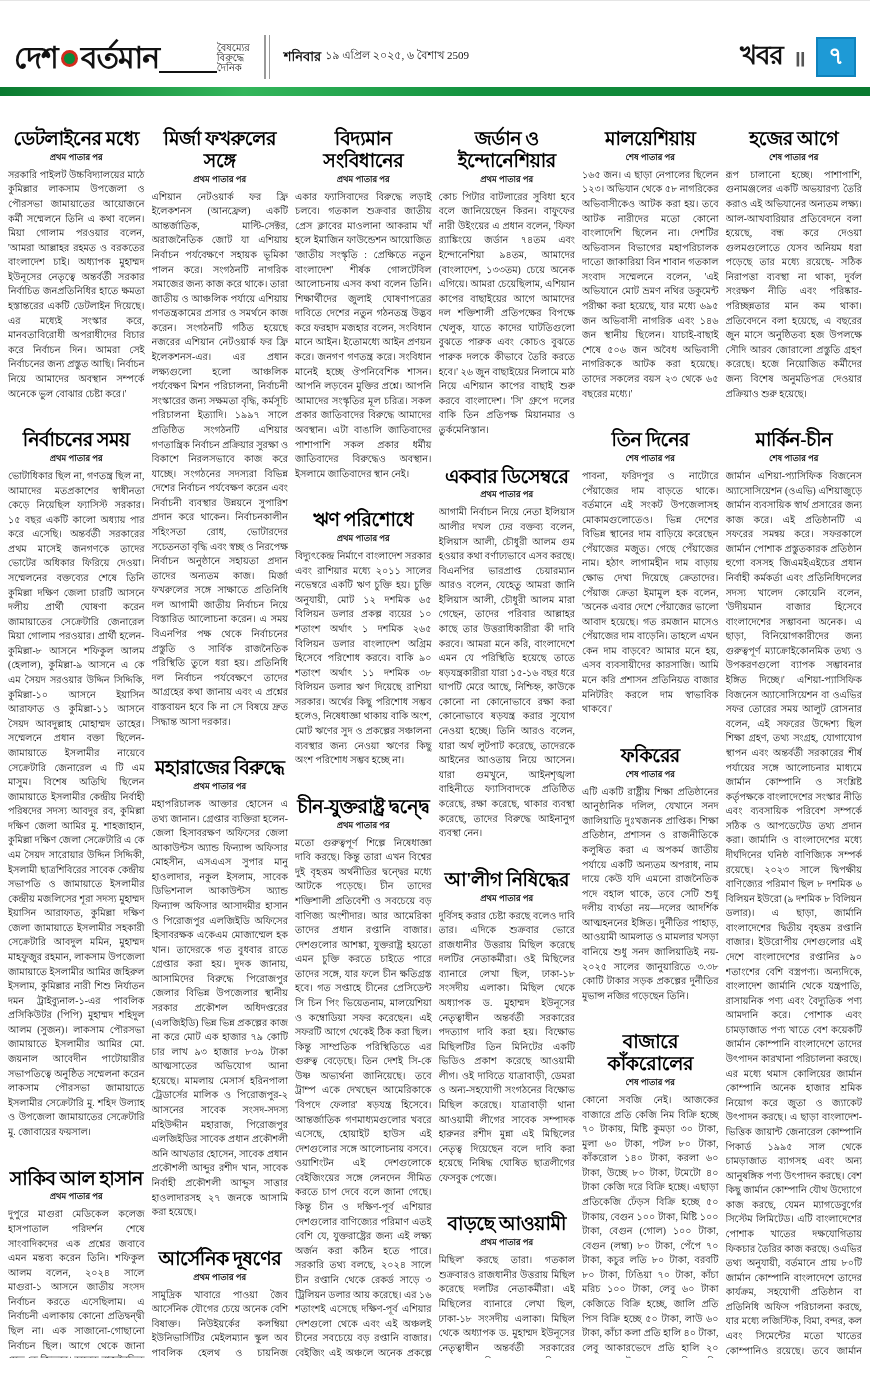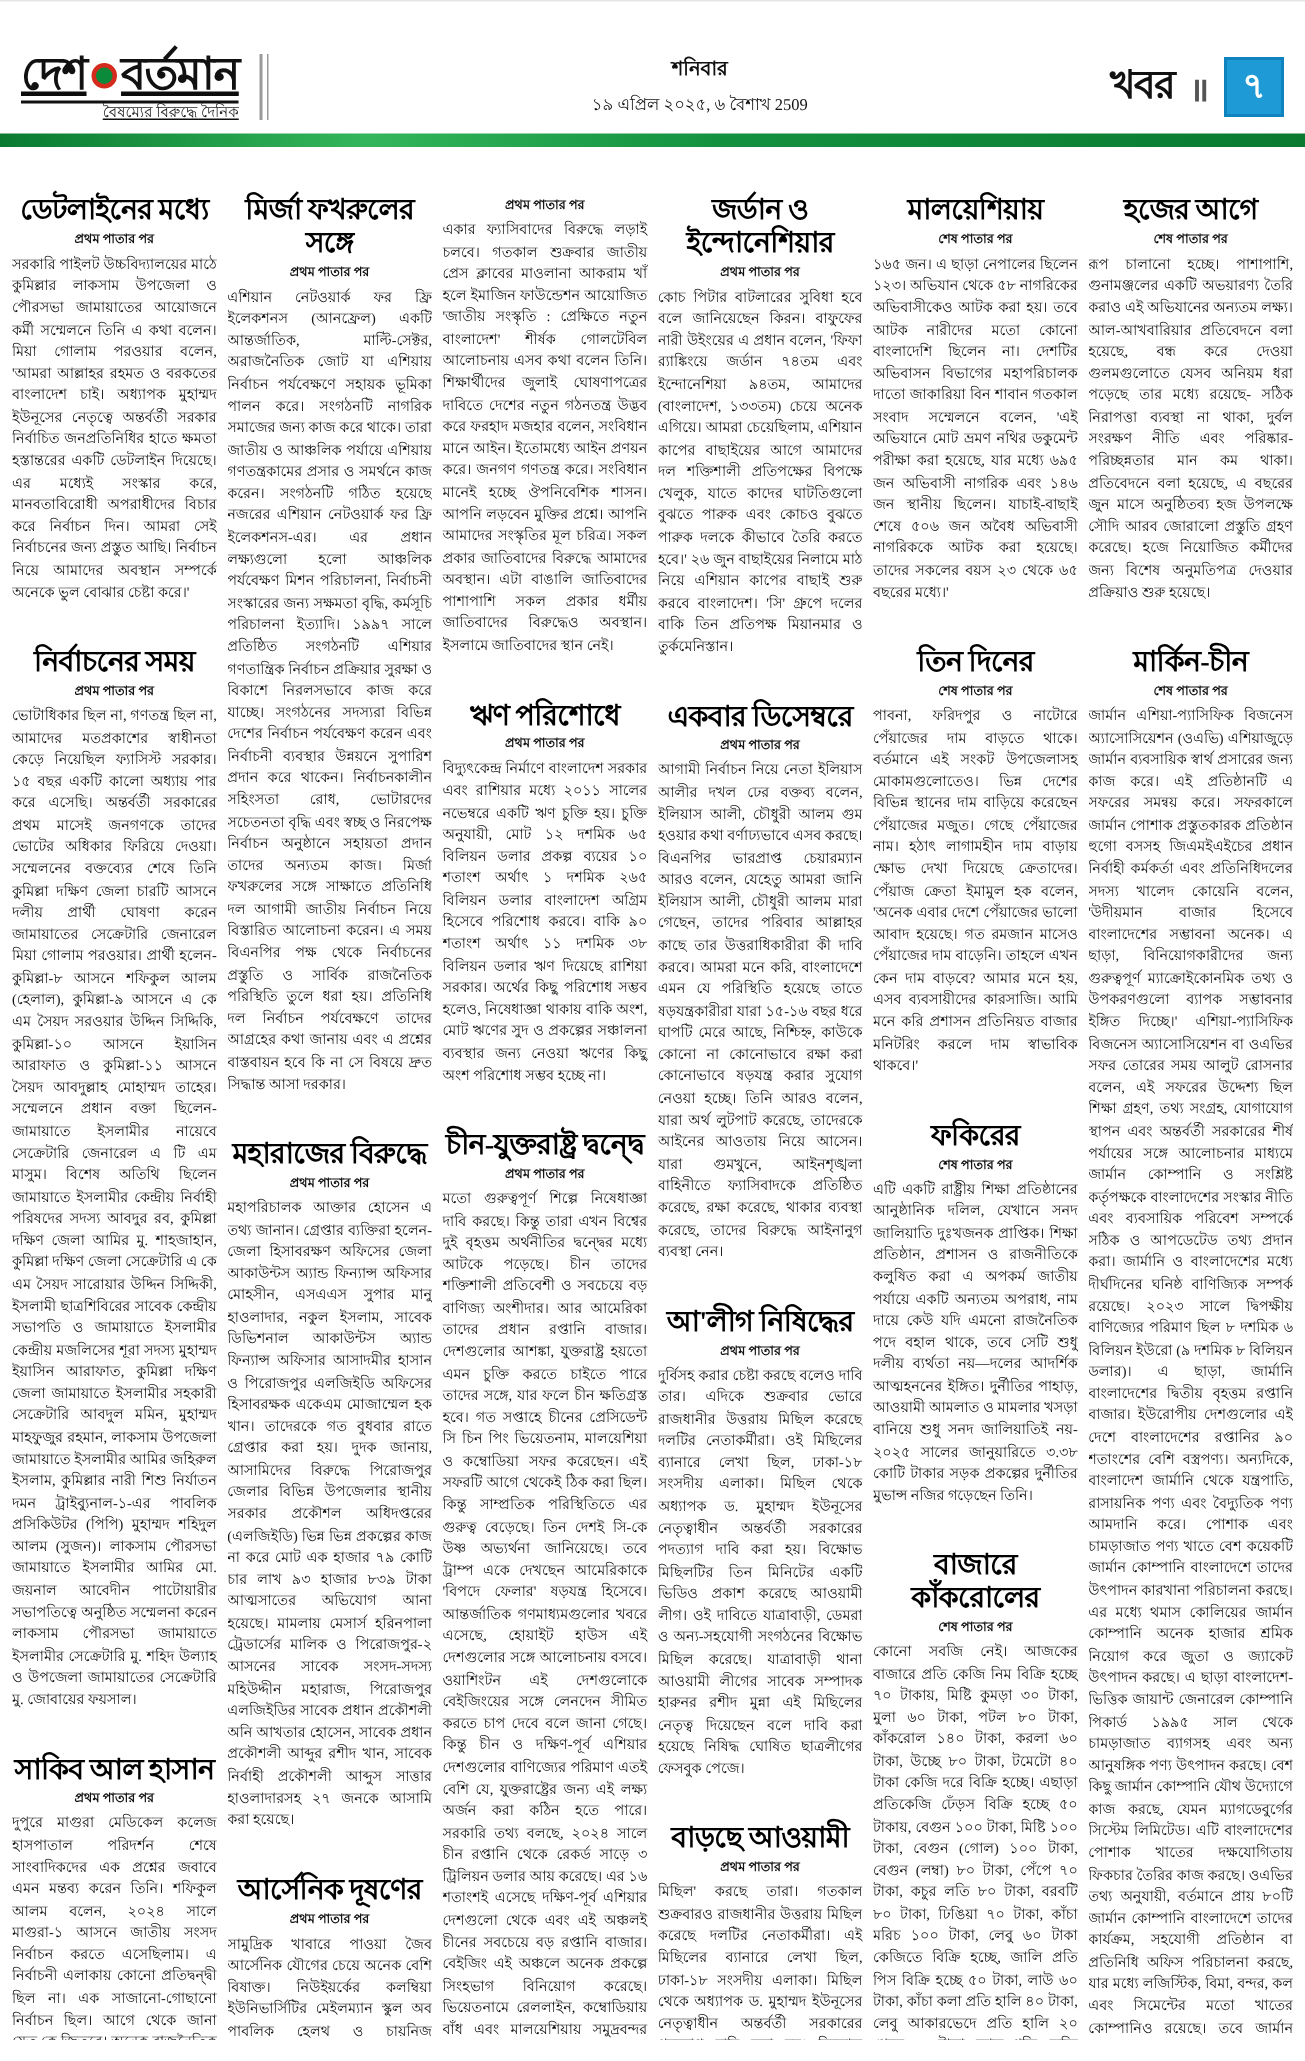--- a/index.html
+++ b/index.html
@@ -6,31 +6,31 @@
   body{
     width:870px;height:1374px;overflow:hidden;background:#ffffff;color:#0d0d0d;
     font-family:"Liberation Serif","DejaVu Serif",serif;position:relative;
     border-top:1px solid #e5e5e5;
   }
   
   .masthead{
     display:flex;align-items:center;justify-content:space-between;
     padding:34px 14px 6px 14px;
   }
-  .brand{display:flex;flex-direction:column;align-items:flex-end;line-height:1;text-decoration:underline;}
+  .brand{display:flex;flex-direction:row;align-items:flex-end;line-height:1;}
   .brand-row{display:flex;align-items:center;gap:2px;}
   .brand-word{font-weight:bold;font-size:30px;letter-spacing:-1px;color:#111;}
   .brand-globe{
     width:17px;height:17px;border-radius:50%;border:3px solid #d42b1e;
     background:#0a8a3a;display:inline-block;margin:0 1px;box-sizing:border-box;
   }
   .brand-underline{width:100%;height:2px;background:#111;margin-top:2px;}
   .brand-tagline{font-size:10px;color:#222;margin-top:2px;align-self:flex-end;}
   .mast-sep{width:3px;border-left:2px solid #9a9a9a;border-right:1px solid #9a9a9a;height:44px;margin:0 14px;}
-  .dateblock{display:flex;flex-direction:column;gap:4px;flex:1;align-items:center;}
+  .dateblock{display:flex;flex-direction:row;gap:4px;flex:1;}
   .date-day{font-size:13px;font-weight:bold;color:#111;}
   .date-line{font-size:11px;color:#111;}
   .page-tag{display:flex;align-items:center;gap:10px;}
   .page-tag-label{font-size:26px;font-weight:bold;color:#111;letter-spacing:-1px;}
   .page-tag-sep{font-size:22px;color:#555;font-weight:bold;}
   .page-num-box{
     width:36px;height:36px;background:#1e9ad6;border:2px solid #0f83bd;
     color:#ffffff;font-size:24px;font-weight:bold;display:flex;align-items:center;justify-content:center;
   }
   .green-bar{
@@ -111,20 +111,21 @@
         <div class="story-body">মহাপরিচালক আক্তার হোসেন এ তথ্য জানান। গ্রেপ্তার ব্যক্তিরা হলেন- জেলা হিসাবরক্ষণ অফিসের জেলা আকাউন্টস অ্যান্ড ফিন্যান্স অফিসার মোহসীন, এসএএস সুপার মানু হাওলাদার, নকুল ইসলাম, সাবেক ডিভিশনাল আকাউন্টস অ্যান্ড ফিন্যান্স অফিসার আসাদমীর হাসান ও পিরোজপুর এলজিইডি অফিসের হিসাবরক্ষক একেএম মোজাম্মেল হক খান। তাদেরকে গত বুধবার রাতে গ্রেপ্তার করা হয়। দুদক জানায়, আসামিদের বিরুদ্ধে পিরোজপুর জেলার বিভিন্ন উপজেলার স্থানীয় সরকার প্রকৌশল অধিদপ্তরের (এলজিইডি) ভিন্ন ভিন্ন প্রকল্পের কাজ না করে মোট এক হাজার ৭৯ কোটি চার লাখ ৯৩ হাজার ৮৩৯ টাকা আত্মসাতের অভিযোগ আনা হয়েছে। মামলায় মেসার্স হরিনপালা ট্রেডার্সের মালিক ও পিরোজপুর-২ আসনের সাবেক সংসদ-সদস্য মহিউদ্দীন মহারাজ, পিরোজপুর এলজিইডির সাবেক প্রধান প্রকৌশলী অনি আখতার হোসেন, সাবেক প্রধান প্রকৌশলী আব্দুর রশীদ খান, সাবেক নির্বাহী প্রকৌশলী আব্দুস সাত্তার হাওলাদারসহ ২৭ জনকে আসামি করা হয়েছে।</div>
       </div>
       <div class="story">
         <div class="story-headline">আর্সেনিক দূষণের</div>
         <div class="story-kicker">প্রথম পাতার পর</div>
         <div class="story-body">সামুদ্রিক খাবারে পাওয়া জৈব আর্সেনিক যৌগের চেয়ে অনেক বেশি বিষাক্ত। নিউইয়র্কের কলম্বিয়া ইউনিভার্সিটির মেইলম্যান স্কুল অব পাবলিক হেলথ ও চায়নিজ অ্যাকাডেমি অব সায়েন্সেসের একটি গবেষণা দেখিয়েছে, তাপমাত্রা ২ ডিগ্রি সেলসিয়াস বৃদ্ধি ও কার্বন ডাইঅক্সাইডের মাত্রা বৃদ্ধির ফলে ধানে জৈব আর্সেনিকের মাত্রা বাড়বে। গবেষকদের মতে, চাল বিশ্বের অনেক অঞ্চলের প্রধান খাদ্য। এই পরিবর্তন ২০৫০ সালের মধ্যে এশিয়ার জনগণের ক্যানসার, হৃদরোগ ও আর্সেনিক সম্পর্কিত অন্যান্য স্বাস্থ্য সমস্যার প্রকোপ বহুগুণ বাড়িয়ে দিতে পারে। মেইলম্যান স্কুল অব পাবলিক হেলথের পরিবেশগত স্বাস্থ্যবিজ্ঞানের সহযোগী অধ্যাপক ও গবেষণার প্রথম গবেষক লুইস জিস্কা বলেন, দক্ষিণ চীন এবং দক্ষিণ ও দক্ষিণ-পূর্ব এশিয়ার মতো অঞ্চলের চাল এরই মধ্যে আর্সেনিক ও ক্যান্সারের ঝুঁকির একটি বড় উৎস।</div>
       </div>
     </div>
     <div class="news-col">
       <div class="story">
+        <div class="story-headline">বিদ্যমান সংবিধানের</div>
         <div class="story-kicker">প্রথম পাতার পর</div>
         <div class="story-body">একার ফ্যাসিবাদের বিরুদ্ধে লড়াই চলবে। গতকাল শুক্রবার জাতীয় প্রেস ক্লাবের মাওলানা আকরাম খাঁ হলে ইমাজিন ফাউন্ডেশন আয়োজিত 'জাতীয় সংস্কৃতি : প্রেক্ষিতে নতুন বাংলাদেশ' শীর্ষক গোলটেবিল আলোচনায় এসব কথা বলেন তিনি। শিক্ষার্থীদের জুলাই ঘোষণাপত্রের দাবিতে দেশের নতুন গঠনতন্ত্র উদ্ভব করে ফরহাদ মজহার বলেন, সংবিধান মানে আইন। ইতোমধ্যে আইন প্রণয়ন করে। জনগণ গণতন্ত্র করে। সংবিধান মানেই হচ্ছে ঔপনিবেশিক শাসন। আপনি লড়বেন মুক্তির প্রশ্নে। আপনি আমাদের সংস্কৃতির মূল চরিত্র। সকল প্রকার জাতিবাদের বিরুদ্ধে আমাদের অবস্থান। এটা বাঙালি জাতিবাদের পাশাপাশি সকল প্রকার ধর্মীয় জাতিবাদের বিরুদ্ধেও অবস্থান। ইসলামে জাতিবাদের স্থান নেই।</div>
       </div>
       <div class="story">
         <div class="story-headline">ঋণ পরিশোধে</div>
         <div class="story-kicker">প্রথম পাতার পর</div>
         <div class="story-body">বিদ্যুৎকেন্দ্র নির্মাণে বাংলাদেশ সরকার এবং রাশিয়ার মধ্যে ২০১১ সালের নভেম্বরে একটি ঋণ চুক্তি হয়। চুক্তি অনুযায়ী, মোট ১২ দশমিক ৬৫ বিলিয়ন ডলার প্রকল্প ব্যয়ের ১০ শতাংশ অর্থাৎ ১ দশমিক ২৬৫ বিলিয়ন ডলার বাংলাদেশ অগ্রিম হিসেবে পরিশোধ করবে। বাকি ৯০ শতাংশ অর্থাৎ ১১ দশমিক ৩৮ বিলিয়ন ডলার ঋণ দিয়েছে রাশিয়া সরকার। অর্থের কিছু পরিশোধ সম্ভব হলেও, নিষেধাজ্ঞা থাকায় বাকি অংশ, মোট ঋণের সুদ ও প্রকল্পের সঞ্চালনা ব্যবস্থার জন্য নেওয়া ঋণের কিছু অংশ পরিশোধ সম্ভব হচ্ছে না।</div>
       </div>
       <div class="story">
         <div class="story-headline">চীন-যুক্তরাষ্ট্র দ্বন্দ্বে</div>

